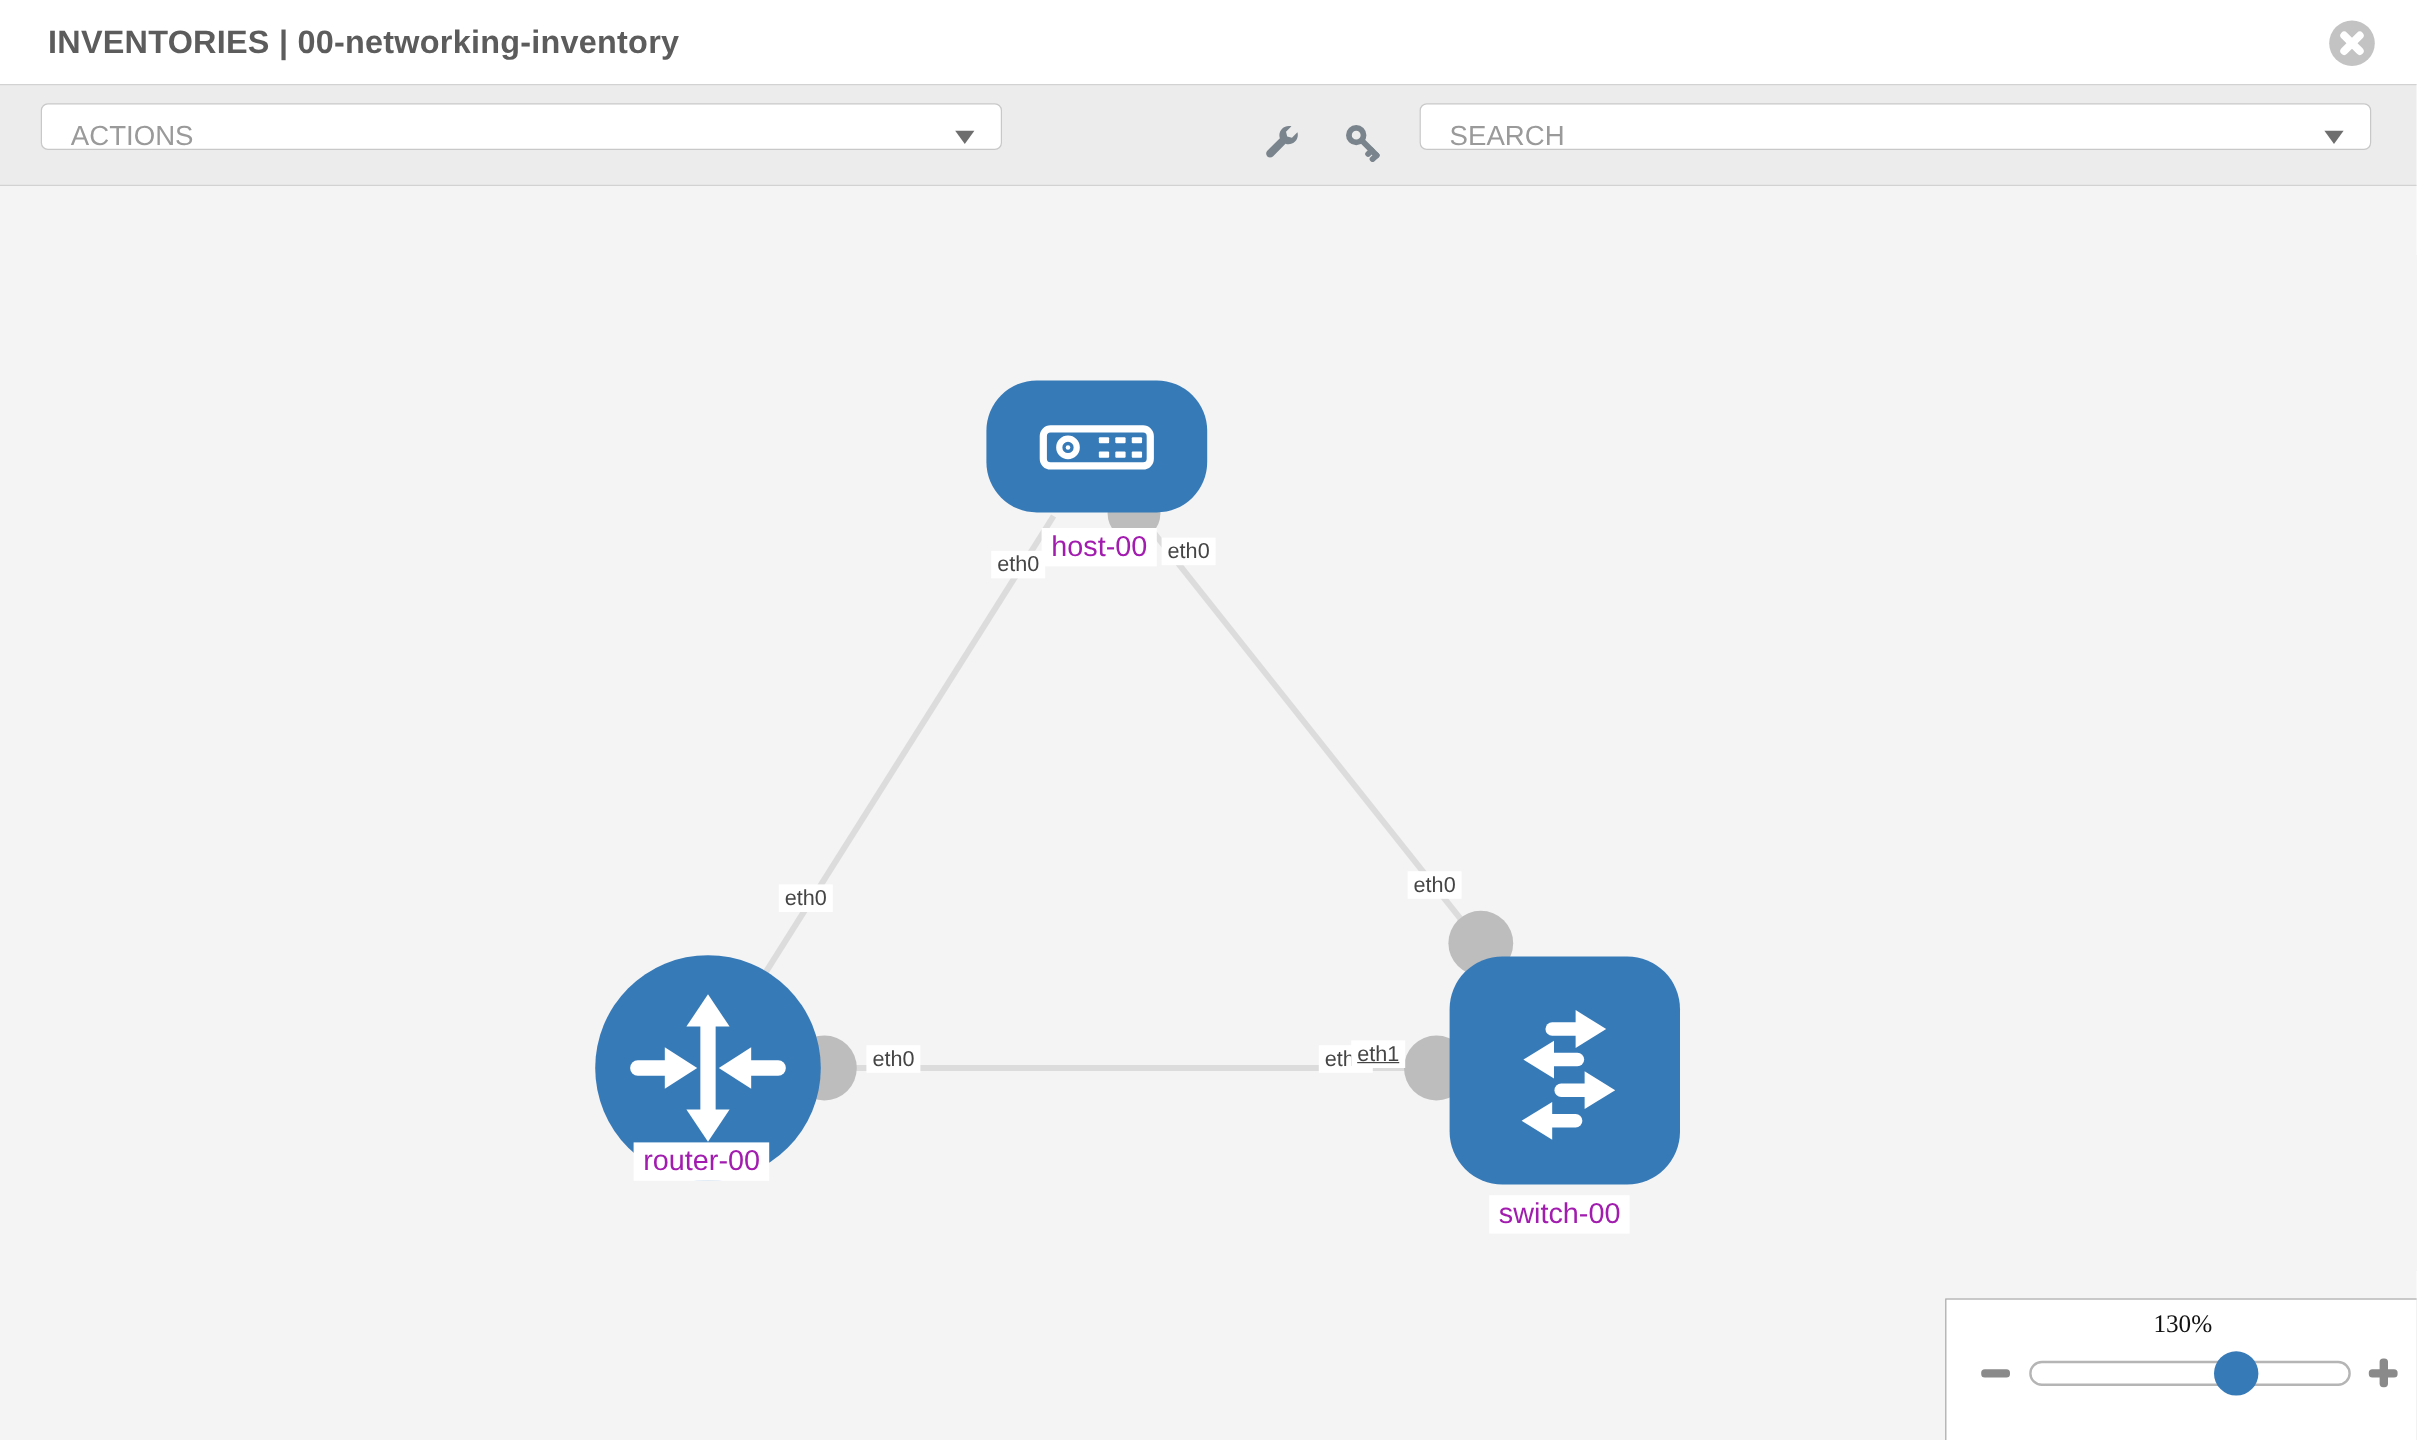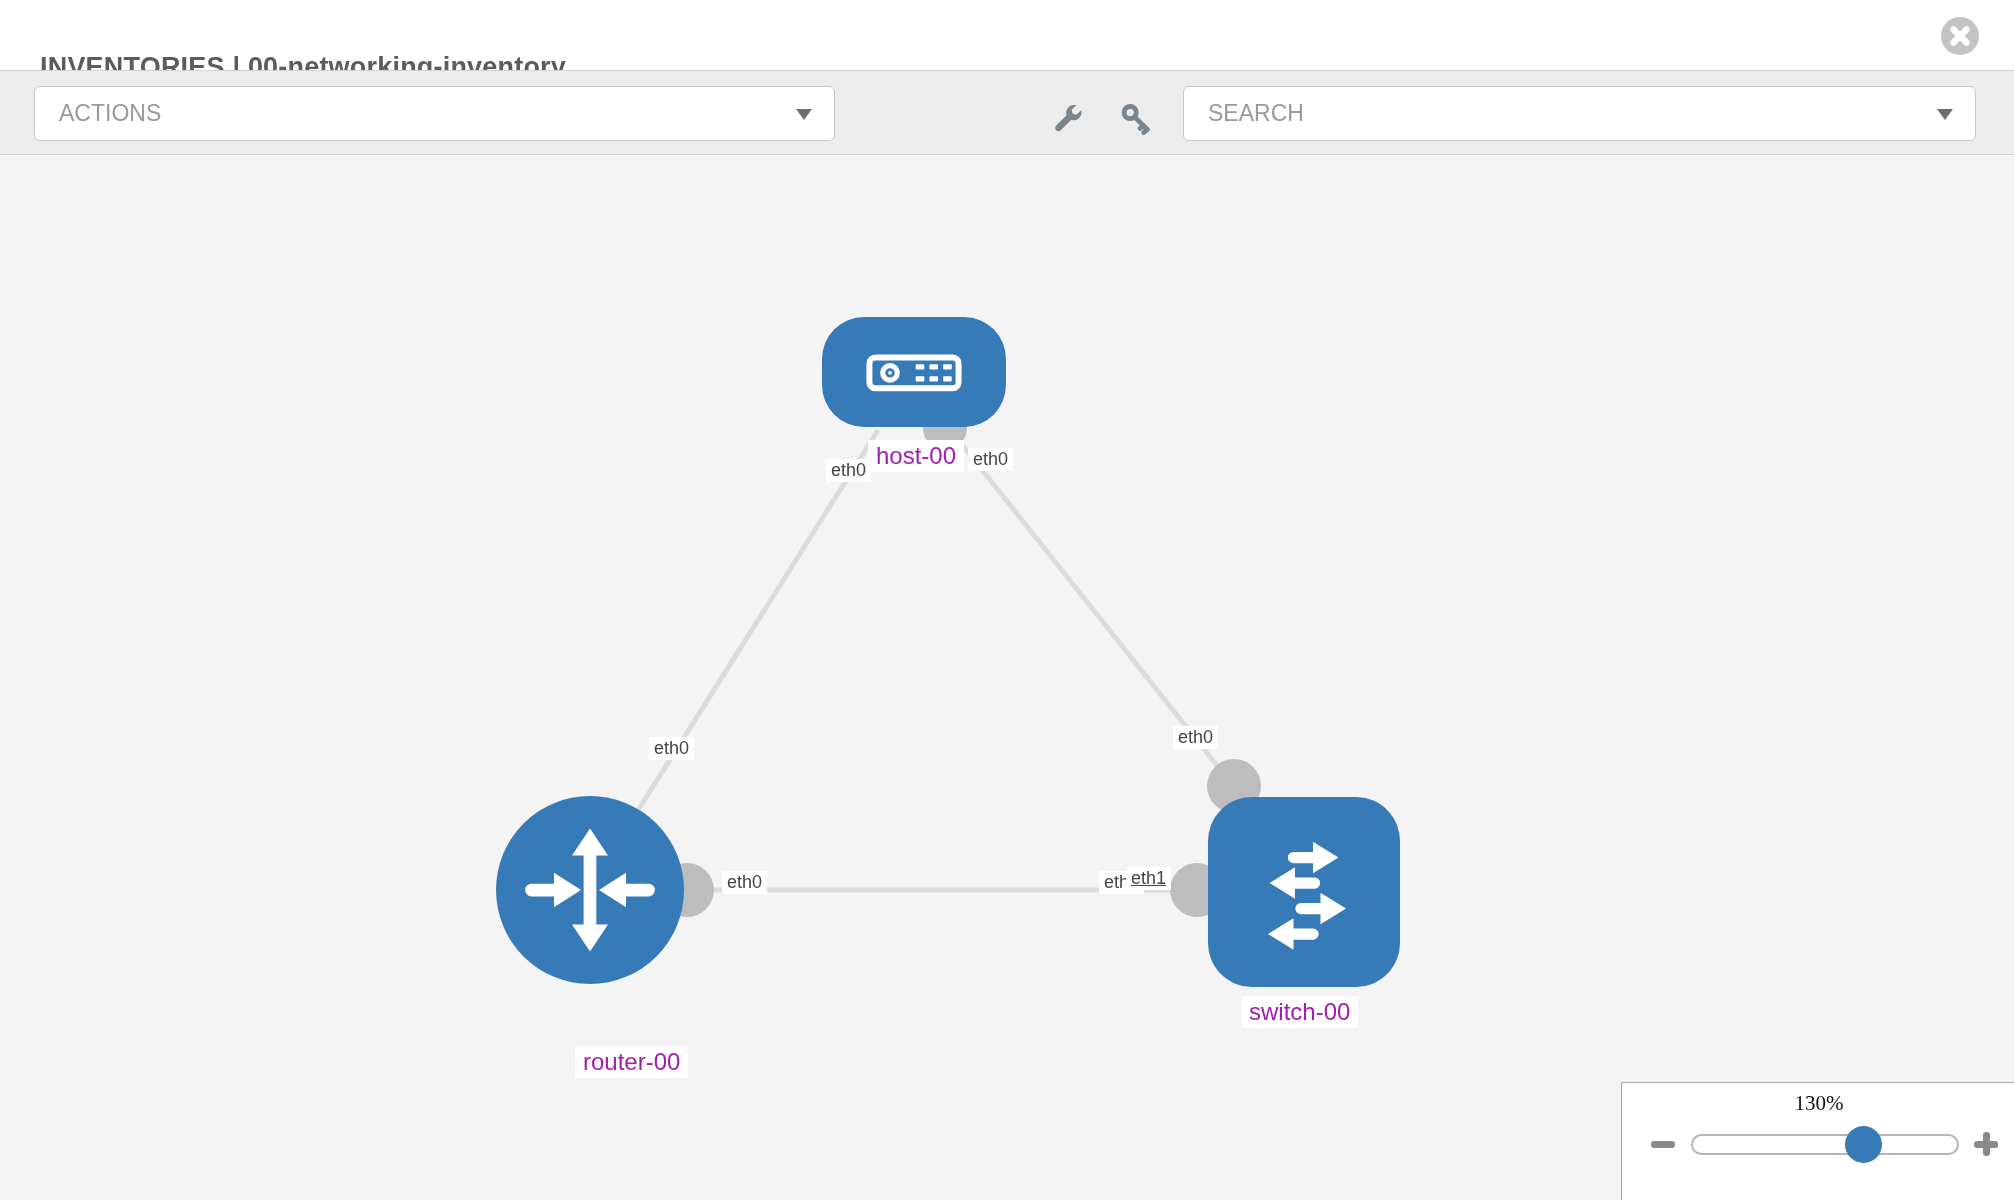--- a/index.html
+++ b/index.html
@@ -2,28 +2,28 @@
 <html><head>
 <meta charset="utf-8">
 <style>
   * { box-sizing: border-box; margin: 0; padding: 0; }
   html,body { width:2014px; height:1200px; font-family:"Liberation Sans", sans-serif; background:#fff; }
   #app { position:relative; width:2014px; height:1200px; overflow:hidden; background:#fff; }
 
   
   .header { position:absolute; left:0; top:0; width:2014px; height:70px; background:#fff; }
   .page-title { position:absolute; left:40px; top:0; height:70px; line-height:70px;
-                font-size:27px; font-weight:bold; color:#5c5c5c; letter-spacing:.2px;margin-top:32px; }
+                font-size:27px; font-weight:bold; color:#5c5c5c; letter-spacing:.2px; }
   .close-btn { position:absolute; left:1941px; top:17px; width:38px; height:38px; border-radius:50%;
                background:#c3c3c3; cursor:pointer; }
 
   
   .toolbar { position:absolute; left:0; top:70px; width:2014px; height:85px; background:#ececec;
              border-top:1px solid #d2d2d2; border-bottom:1px solid #d2d2d2; }
-  .select-box { position:absolute; top:15px; height:55px; background:#fff; border:1px solid #c8c8c8;
+  .select-box { position:absolute; top:15px; height:39px; background:#fff; border:1px solid #c8c8c8;
                 border-radius:6px; cursor:pointer; }
   .select-box .sel-label { position:absolute; left:24px; top:0; line-height:53px; font-size:23px; color:#9a9a9a; }
   .select-caret { position:absolute; right:22px; top:22px; width:0; height:0;
                   border-left:8px solid transparent; border-right:8px solid transparent;
                   border-top:11px solid #6e6e6e; }
   .actions-box { left:34px; width:801px; }
   .search-box  { left:1183px; width:793px;padding-left:44px; }
   .tool-icon-btn { position:absolute; top:30px; width:36px; height:36px; cursor:pointer; }
   .wrench-btn { left:1050px; }
   .key-btn { left:1118px; }
@@ -33,21 +33,21 @@
   .edges-svg { position:absolute; left:0; top:0; z-index:1; }
 
   .node { position:absolute; z-index:2; background:#377ab8; display:flex; align-items:center; justify-content:center; cursor:pointer; }
   .node-host   { left:822px;  top:162px; width:184px; height:110px; border-radius:42px; }
   .node-router { left:496px;  top:641px; width:188px; height:188px; border-radius:50%; }
   .node-switch { left:1208px; top:642px; width:192px; height:190px; border-radius:44px; }
 
   .node-label { position:absolute; z-index:3; background:#fff; color:#a21caf; font-size:24px;
                 padding:2px 8px; white-space:nowrap; }
   .lbl-host   { left:868px;  top:285px; }
-  .lbl-router { left:528px;  top:891px;margin-left:47px; }
+  .lbl-router { left:528px;  top:797px; }
   .lbl-switch { left:1241px; top:841px; }
 
   .iface-label { position:absolute; z-index:3; background:#fff; color:#454545; font-size:18px;
                  padding:1px 5px; white-space:nowrap; }
   .if-host-left  { left:826px;  top:304px; }
   .if-host-right { left:968px;  top:293px; }
   .if-hr         { left:649px;  top:582px; }
   .if-hs         { left:1173px; top:571px; }
   .if-rs-r       { left:722px;  top:716px; }
   .if-rs-s-under { left:1099px; top:716px; }

